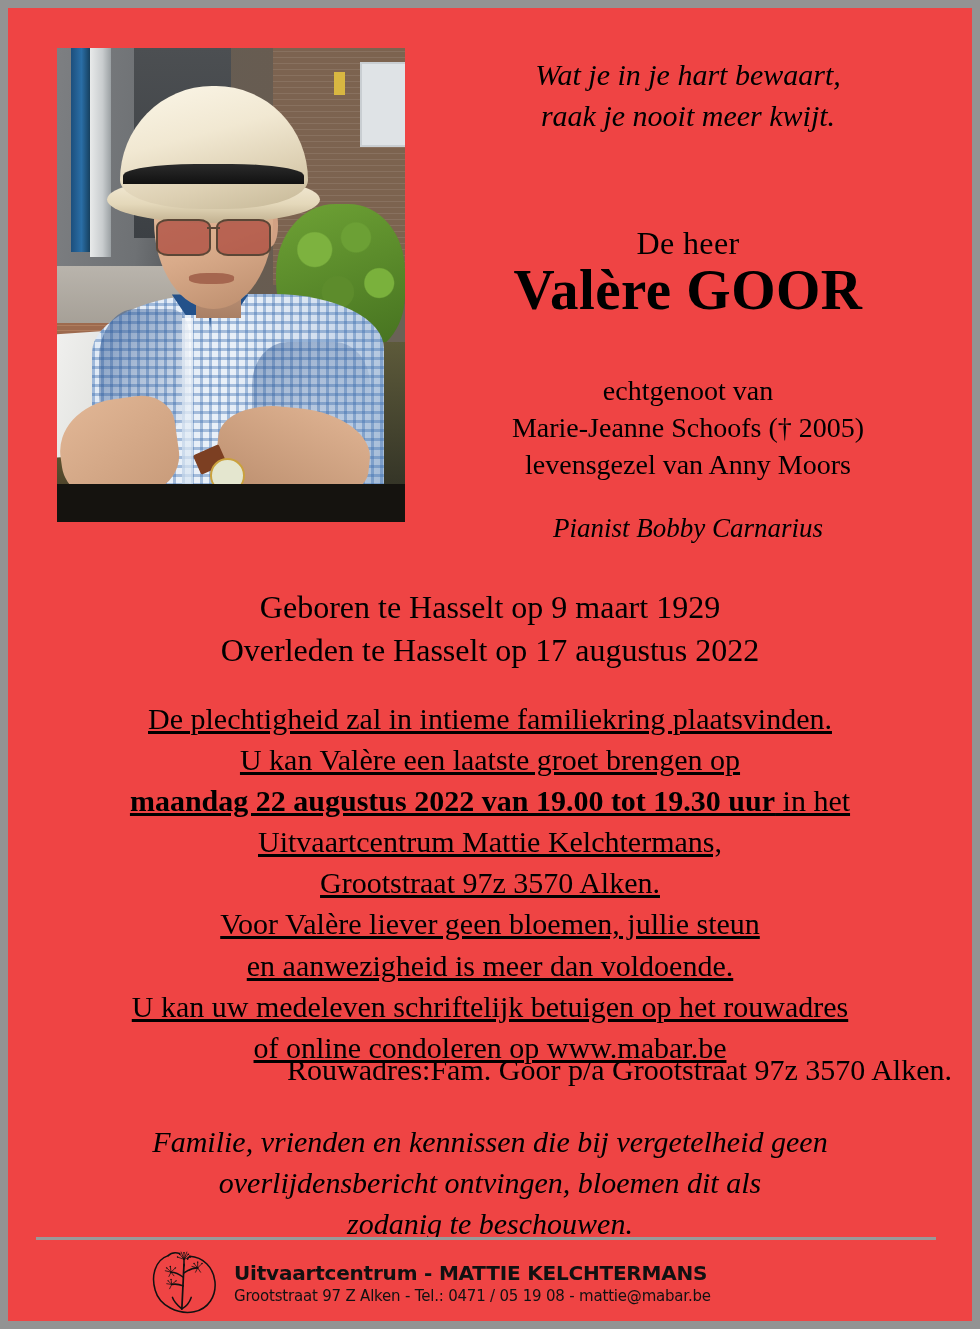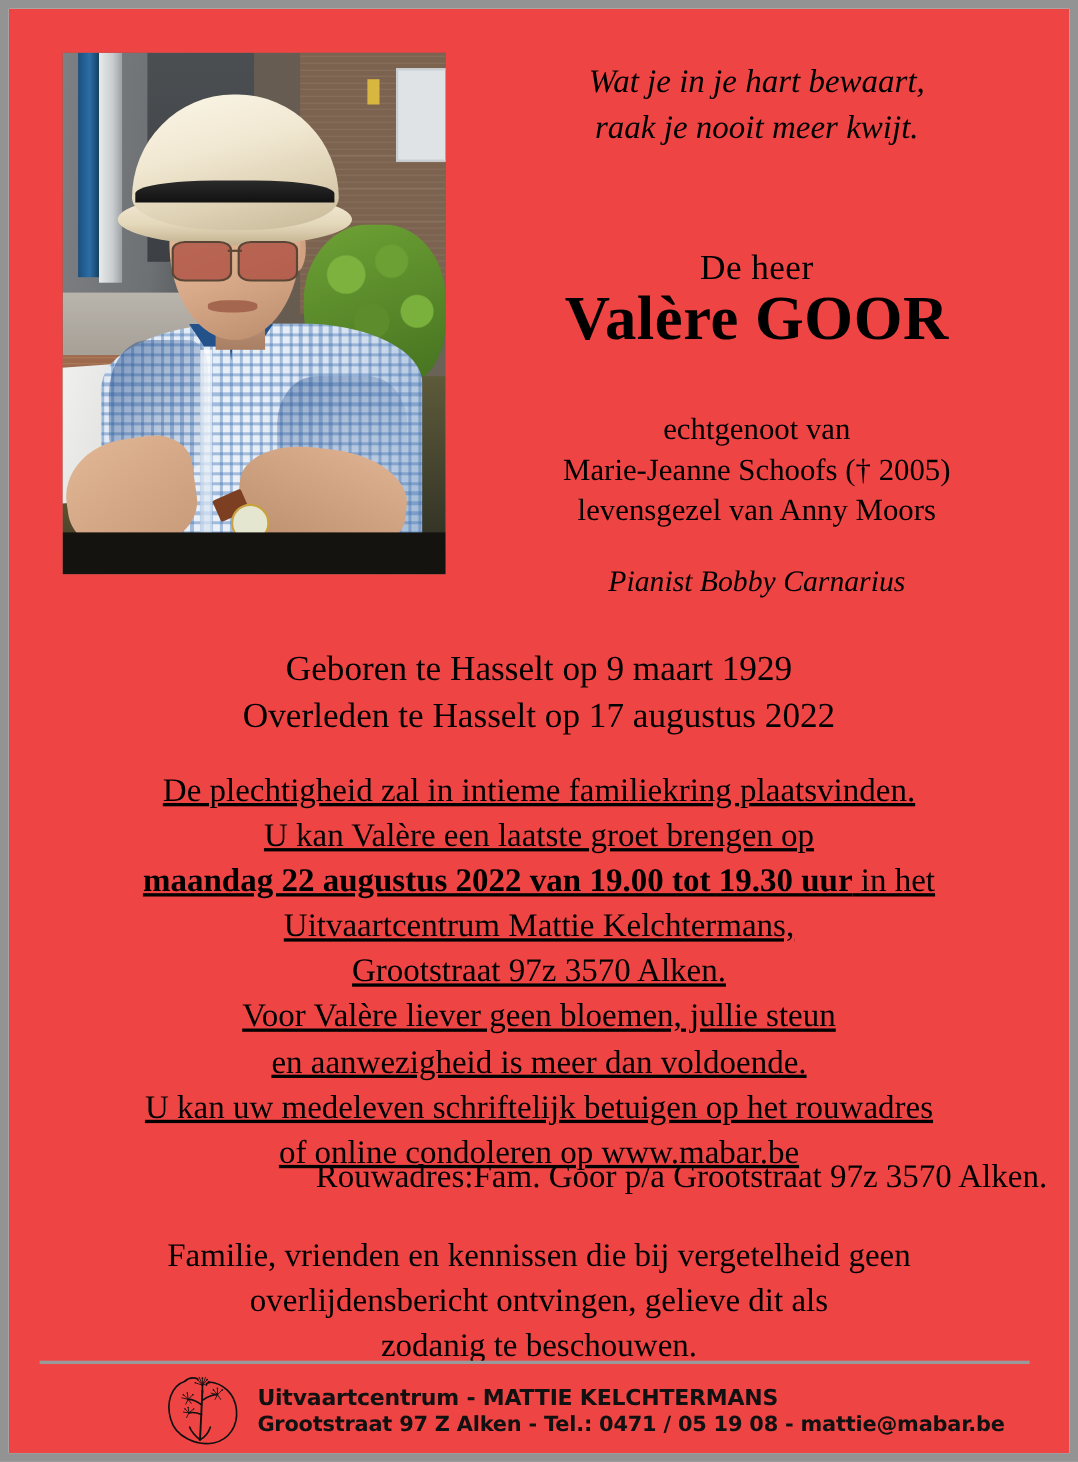--- a/index.html
+++ b/index.html
@@ -329,20 +329,21 @@
     font-size: 30px;
     text-align: right;
   }
   .closing {
     position: absolute;
     left: 20px;
     top: 1113px;
     width: 924px;
     font-size: 30px;
     line-height: 1.37;
+    font-style: italic;
   }
 
   
   .rule {
     position: absolute;
     left: 28px;
     top: 1229px;
     width: 900px;
     height: 3px;
     background: #9a9a9a;
@@ -367,25 +368,24 @@
     color: #111;
   }
   .f-line1 {
     font-size: 20px;
     font-weight: bold;
     letter-spacing: -0.2px;
     line-height: 1.3;
     white-space: nowrap;
   }
   .f-line2 {
-    font-size: 19px;
+    font-size: 15px;
     letter-spacing: -0.2px;
     line-height: 1.35;
     white-space: nowrap;
-    font-weight: bold;
   }
 </style>
 </head>
 <body>
 
 <div class="card">
   <div class="inner">
 
     <div class="photo-wrap">
       <div class="photo">
@@ -461,21 +461,21 @@
         <div>Voor Valère liever geen bloemen, jullie steun</div>
         <div>en aanwezigheid is meer dan voldoende.</div>
         <div>U kan uw medeleven schriftelijk betuigen op het rouwadres</div>
         <div>of online condoleren op www.mabar.be</div>
       </div>
 
       <div class="rouwadres">Rouwadres:Fam. Goor p/a Grootstraat 97z 3570 Alken.</div>
 
       <div class="closing">
         <div>Familie, vrienden en kennissen die bij vergetelheid geen</div>
-        <div>overlijdensbericht ontvingen, gelieve dit als</div>
+        <div>overlijdensbericht ontvingen, bloemen dit als</div>
         <div>zodanig te beschouwen.</div>
       </div>
     </div>
 
     <div class="rule"></div>
 
     <div class="footer">
       <svg class="logo" viewBox="0 0 100 96">
         <g fill="none" stroke="#111" stroke-width="2.1" stroke-linecap="round">
           <path d="M28 10 C10 16, 4 38, 10 58 C16 80, 42 92, 64 88 C84 84, 95 66, 93 46 C91 26, 76 12, 58 11"></path>

